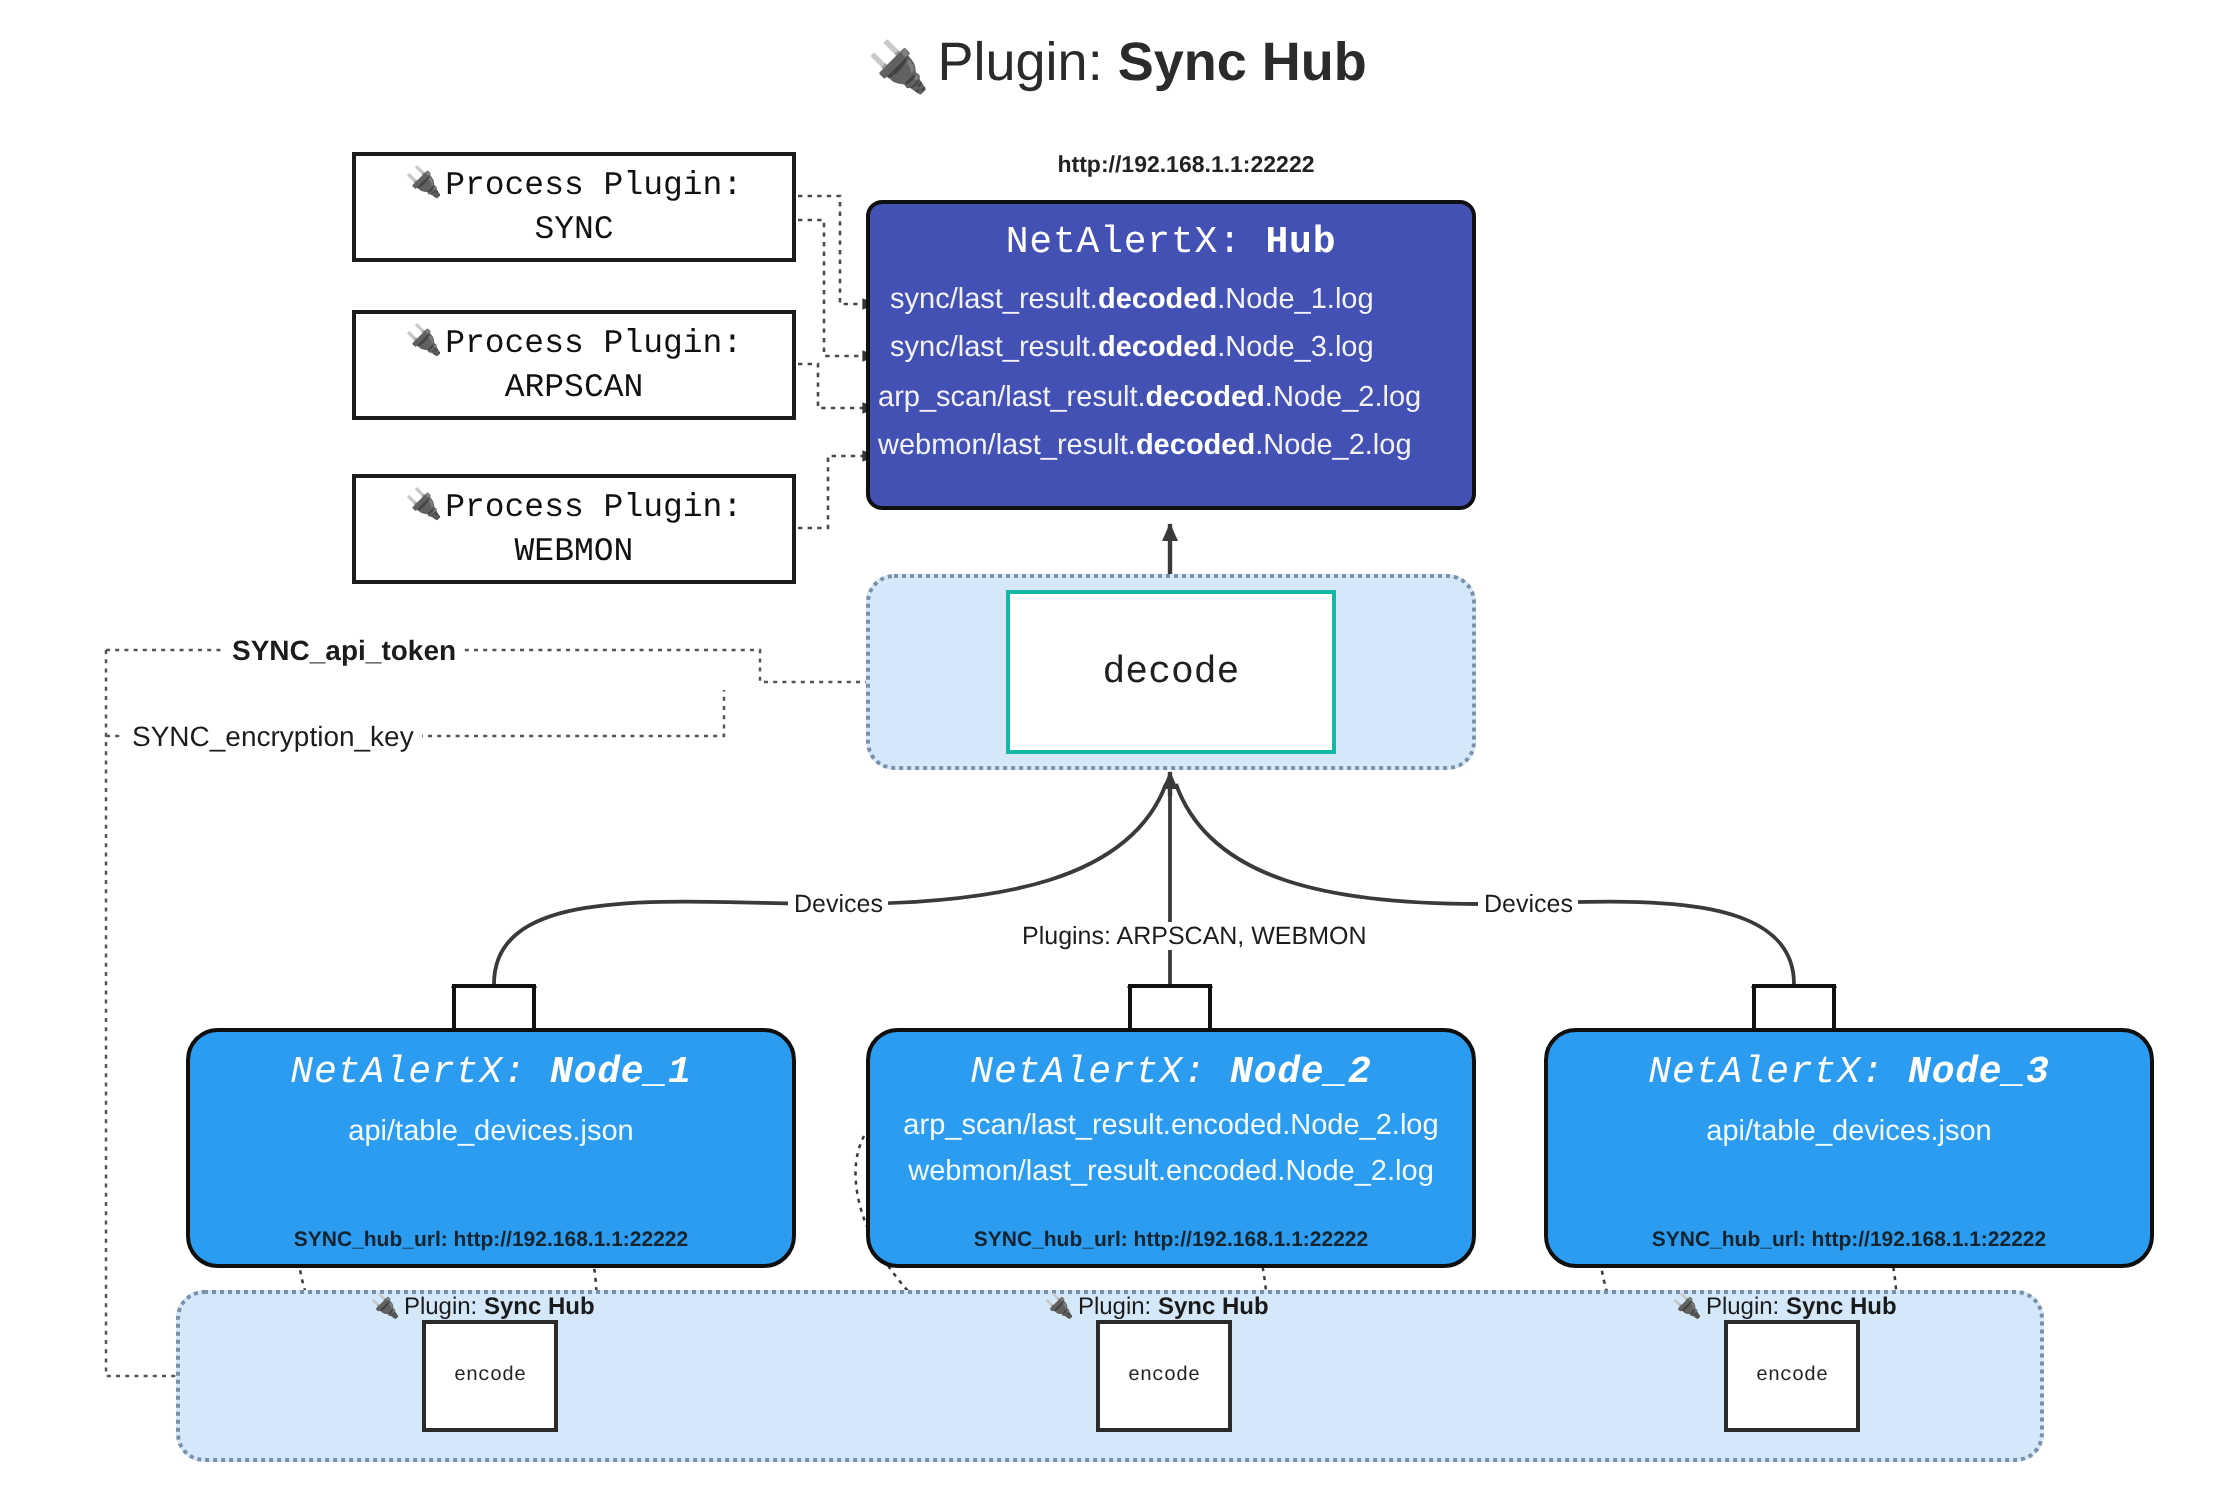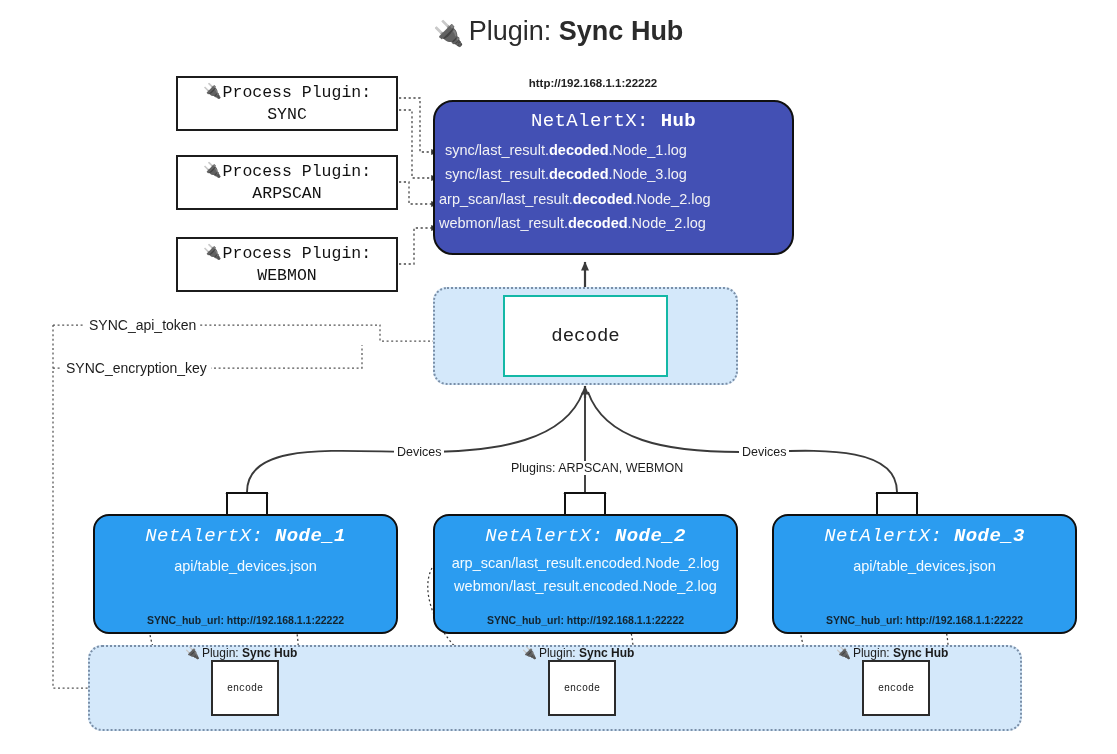--- a/index.html
+++ b/index.html
@@ -40,24 +40,24 @@
   .proc-box .l1{ display:flex; align-items:center; gap:1px; }
   .proc-box .plug{ font-size:15px; display:inline-block; }
 
   
   .hub-url{
     position:absolute; left:443px; top:77px; width:300px;
     text-align:center; font-size:11.5px; font-weight:bold; color:#222;
   }
   .hub{
     position:absolute; left:433px; top:100px;
-    width:361px; height:155px;
+    width:305px; height:155px;
     background:#4350b4;
     border:2.5px solid #101010;
-    border-radius:20px;
+    border-radius:8px;
     color:#ffffff;
     padding-top:8px;
   }
   .hub-title{
     text-align:center;
     font-family:"Liberation Mono", monospace;
     font-size:19px; letter-spacing:.4px;
     margin-bottom:6px;
   }
   .hub-title .b{ font-weight:bold; }
@@ -265,21 +265,21 @@
     </div>
     <div class="hub-line"><span>sync/last_result.</span><b>decoded</b><span>.Node_1.log</span></div>
     <div class="hub-line"><span>sync/last_result.</span><b>decoded</b><span>.Node_3.log</span></div>
     <div class="hub-line" style="padding-left:4px;"><span>arp_scan/last_result.</span><b>decoded</b><span>.Node_2.log</span></div>
     <div class="hub-line" style="padding-left:4px;"><span>webmon/last_result.</span><b>decoded</b><span>.Node_2.log</span></div>
   </div>
 
   <div class="decode-wrap"></div>
   <div class="decode-box">decode</div>
 
-  <div class="key-label" style="left:85px; top:317px;">SYNC_api_token</div>
+  <div class="key-label" style="left:112px; top:317px;font-weight:bold;">SYNC_api_token</div>
   <div class="key-label" style="left:62px; top:360px;">SYNC_encryption_key</div>
 
   <div class="edge-label" style="left:394px; top:445px;">Devices</div>
   <div class="edge-label" style="left:739px; top:445px;">Devices</div>
   <div class="edge-label" style="left:508px; top:461px;">Plugins: ARPSCAN, WEBMON</div>
 
   <div class="envelope" style="left:226px; top:492px;"></div>
   <div class="envelope" style="left:564px; top:492px;"></div>
   <div class="envelope" style="left:876px; top:492px;"></div>
 

